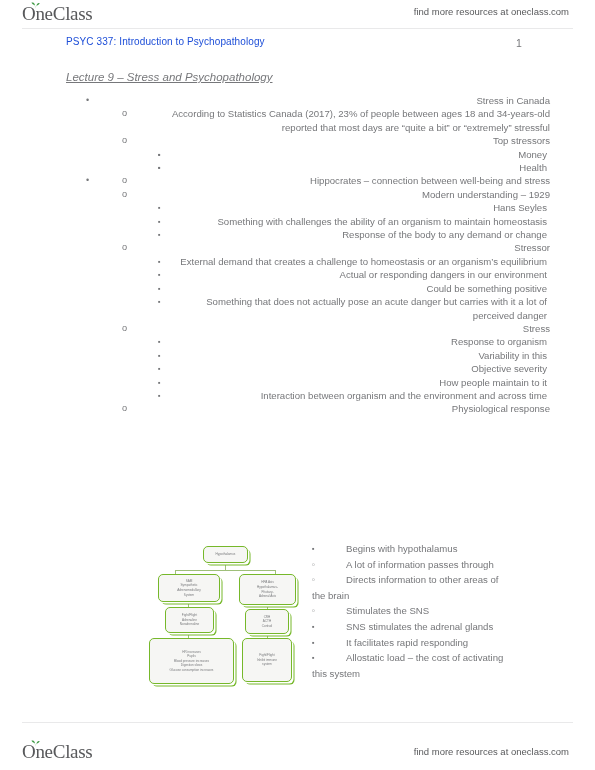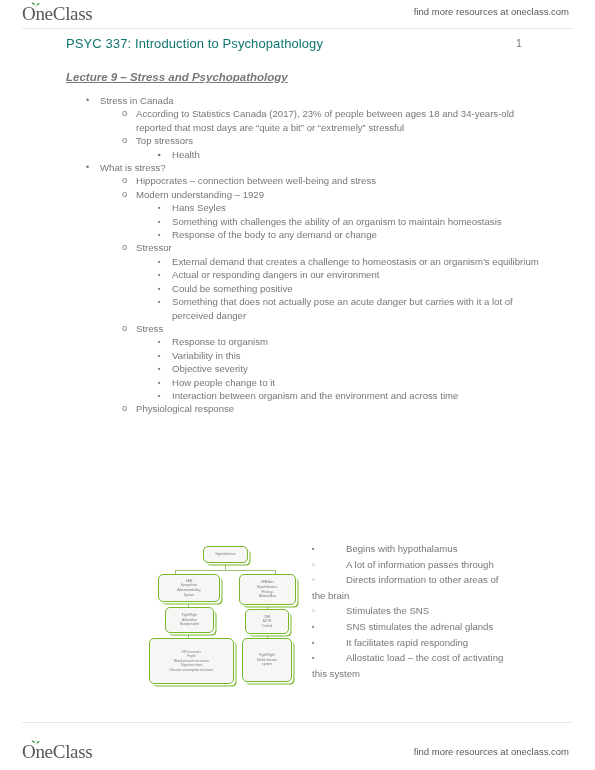--- a/index.html
+++ b/index.html
@@ -81,40 +81,39 @@
     right: 26px; top: 24px;
     font-size: 9.5px;
     color: #58595b;
     white-space: nowrap;
   }
 
   
   .doc-title {
     position: absolute;
     left: 66px; top: 36px;
-    font-size: 13px;
-    color: #0f766e;
+    font-size: 10px;
+    color: #1d4ed8;
     letter-spacing: 0.1px;
     white-space: nowrap;
   }
   .page-number {
     position: absolute;
     left: 516px; top: 37px;
     font-size: 10.5px;
     color: #76777a;
   }
   .lecture-heading {
     position: absolute;
     left: 66px; top: 71px;
     font-size: 11.5px;
     font-style: italic;
     text-decoration: underline;
     color: #76777a;
     white-space: nowrap;
-    font-weight: bold;
   }
 
   
   .outline {
     position: absolute;
     left: 0; top: 94px;
     width: 595px;
   }
   .li {
     position: relative;
@@ -122,21 +121,21 @@
     line-height: 13.4px;
     color: #76777a;
     margin: 0;
     padding: 0;
   }
   .li .mk {
     position: absolute;
     display: inline-block;
     text-align: left;
   }
-  .li .tx { display: block; }
+  .li .tx { display: block; text-align: right; }
 
   
   .lvl1 { margin-left: 0; }
   .lvl1 .mk { left: 86px; top: -0.5px; font-size: 9px; color: #76777a; }
   .lvl1 .tx { margin-left: 100px; margin-right: 45px; }
 
   
   .lvl2 .mk { left: 122px; top: 0px; font-size: 9.2px; color: #76777a; }
   .lvl2 .tx { margin-left: 136px; margin-right: 45px; }
 
@@ -228,31 +227,31 @@
     </div>
     <div class="li lvl2">
       <span class="mk">o</span>
       <span class="tx">Top stressors</span>
     </div>
     <div class="li lvl3">
       <span class="mk">▪</span>
     </div>
     <div class="li lvl3">
       <span class="mk">▪</span>
+      <span class="tx">Money</span>
     </div>
     <div class="li lvl3">
       <span class="mk">▪</span>
     </div>
     <div class="li lvl3">
       <span class="mk">▪</span>
       <span class="tx">Health</span>
     </div>
     <div class="li lvl1">
       <span class="mk">•</span>
-      <span class="tx">What is stress?</span>
     </div>
     <div class="li lvl2">
       <span class="mk">o</span>
       <span class="tx">Hippocrates – connection between well-being and stress</span>
     </div>
     <div class="li lvl2">
       <span class="mk">o</span>
       <span class="tx">Modern understanding – 1929</span>
     </div>
     <div class="li lvl3">
@@ -298,21 +297,21 @@
     <div class="li lvl3">
       <span class="mk">▪</span>
       <span class="tx">Variability in this</span>
     </div>
     <div class="li lvl3">
       <span class="mk">▪</span>
       <span class="tx">Objective severity</span>
     </div>
     <div class="li lvl3">
       <span class="mk">▪</span>
-      <span class="tx">How people change to it</span>
+      <span class="tx">How people maintain to it</span>
     </div>
     <div class="li lvl3">
       <span class="mk">▪</span>
       <span class="tx">Interaction between organism and the environment and across time</span>
     </div>
     <div class="li lvl2">
       <span class="mk">o</span>
       <span class="tx">Physiological response</span>
     </div>
   </div>

